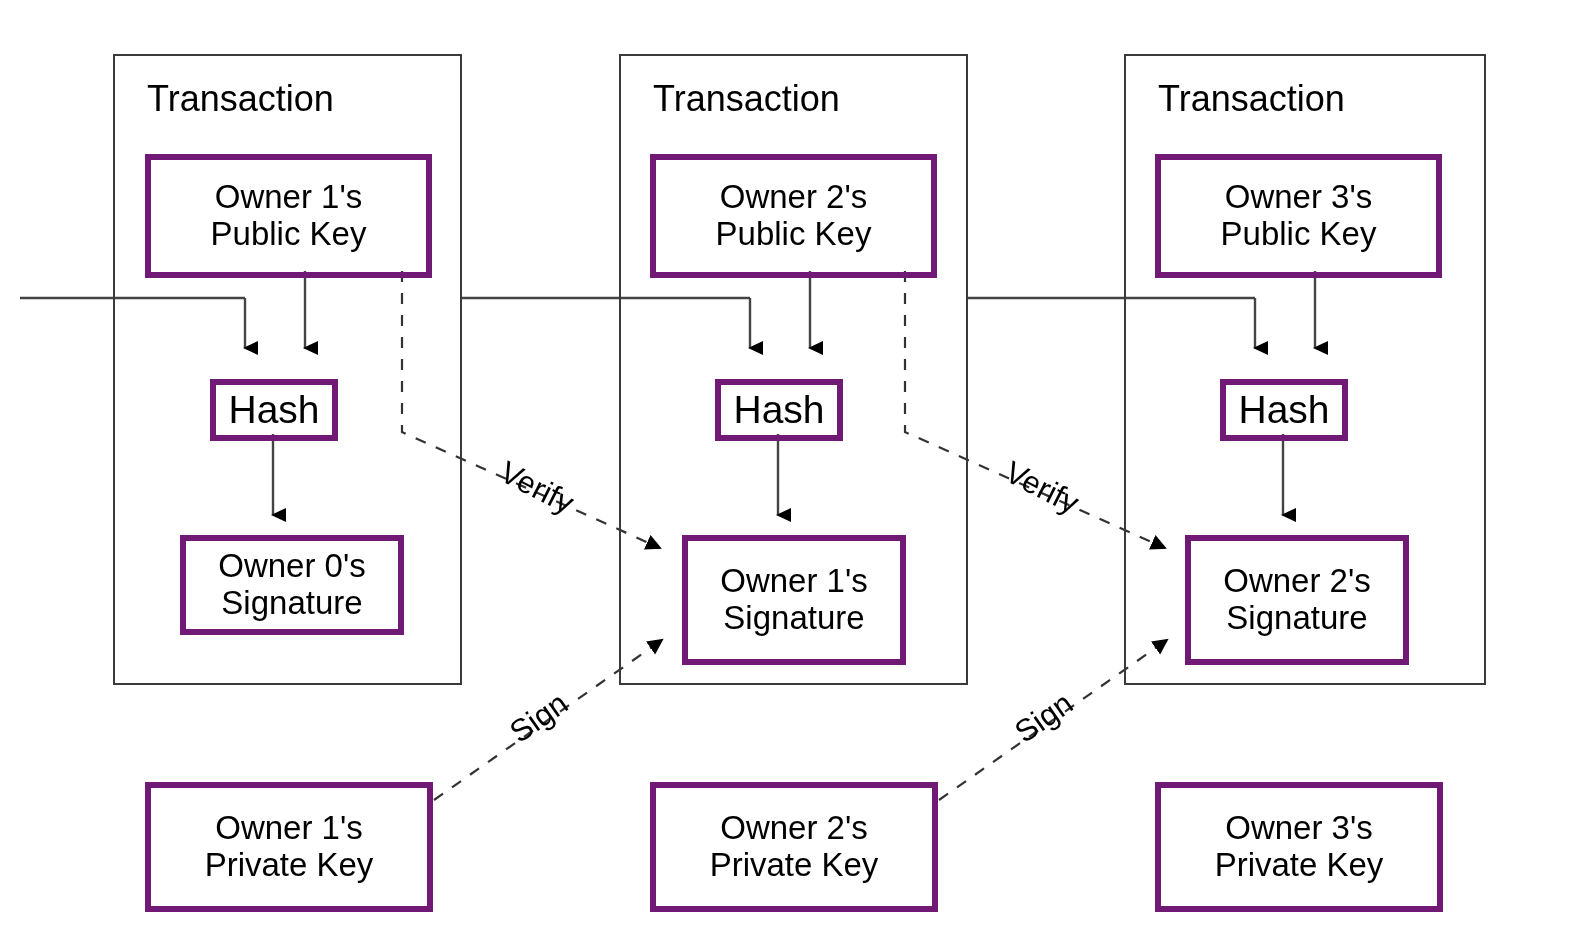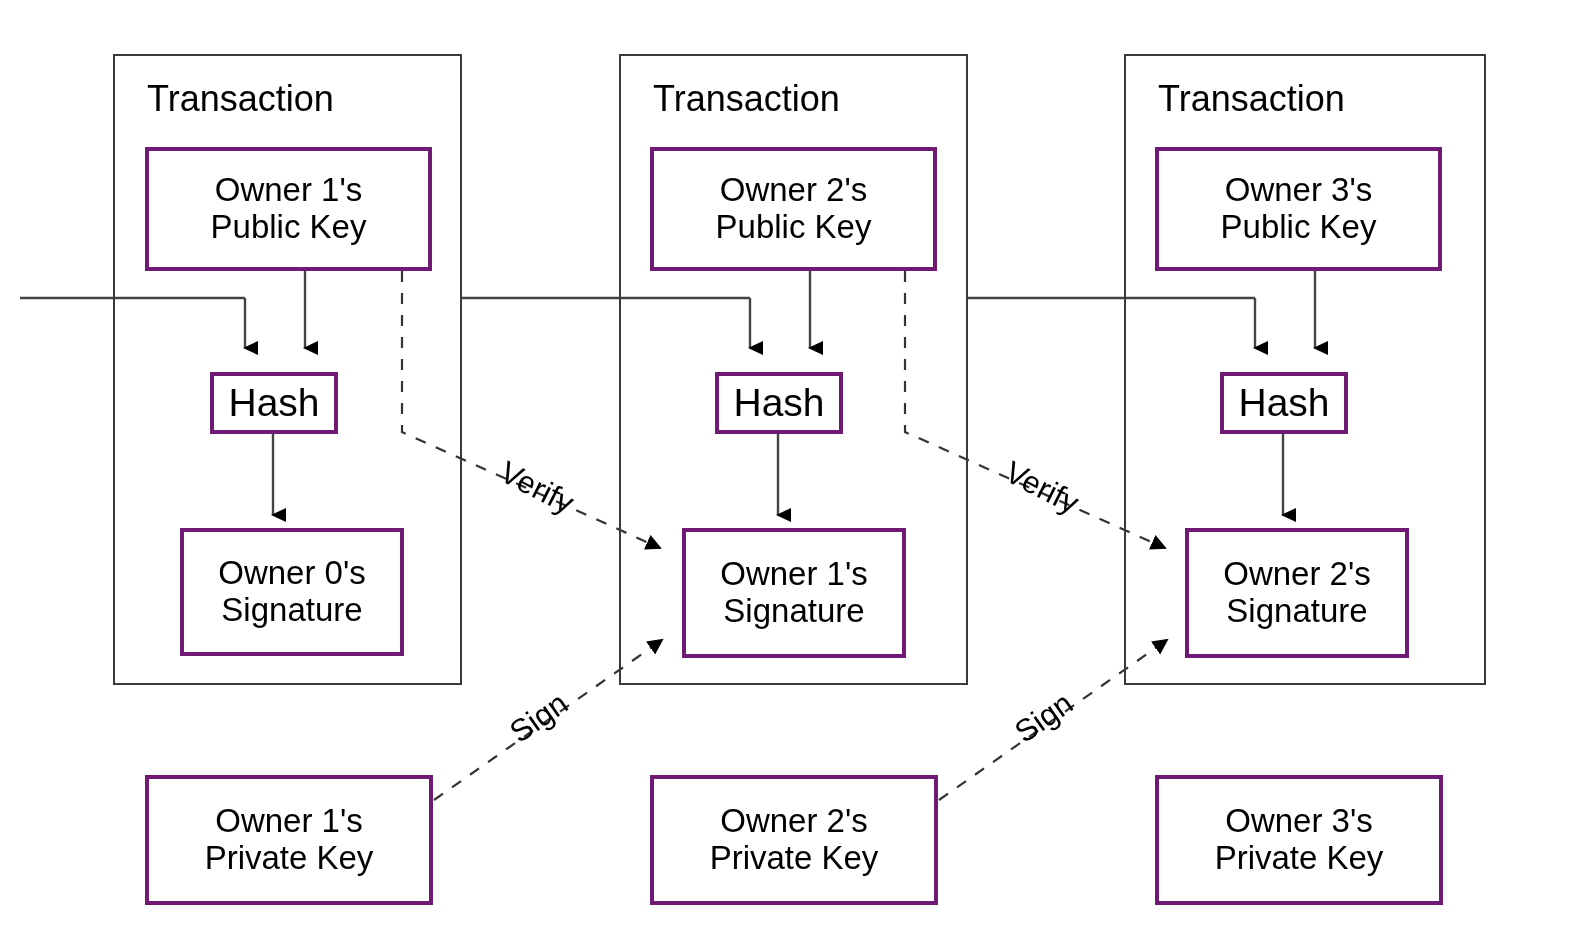--- a/index.html
+++ b/index.html
@@ -20,28 +20,29 @@
     position: absolute;
     left: 0;
     top: 0;
     width: 1586px;
     height: 951px;
     pointer-events: none;
   }
   .boxed {
     position: absolute;
     box-sizing: border-box;
-    border: 4px solid #701a75;
+    border: 6px solid #701a75;
     background: transparent;
     display: flex;
     align-items: center;
     justify-content: center;
     text-align: center;
     color: #000;
     line-height: 1.12;
+    margin-top: 7px;
   }
   .tx-frame {
     position: absolute;
     box-sizing: border-box;
     border: 2px solid #3a3a3a;
     background: transparent;
   }
   .tx-title {
     position: absolute;
     font-size: 36px;
@@ -127,21 +128,21 @@
     <div>
       <div>Owner 1's</div>
       <div>Public Key</div>
     </div>
   </div>
 
   <div class="boxed hash-box" style="left:210px; top:372px; width:128px; height:62px;">
     <span>Hash</span>
   </div>
 
-  <div class="boxed sig-box" style="left:180px; top:528px; width:224px; height:128px;justify-content:center;">
+  <div class="boxed sig-box" style="left:180px; top:528px; width:224px; height:100px;justify-content:center;">
     <div>
       <div>Owner 0's</div>
       <div>Signature</div>
     </div>
   </div>
 
   <div class="tx-frame" style="left:619px; top:54px; width:349px; height:631px;"></div>
   <div class="tx-title" style="left:653px; top:78px;">Transaction</div>
 
   <div class="boxed pubkey-box" style="left:650px; top:147px; width:287px; height:124px;">

